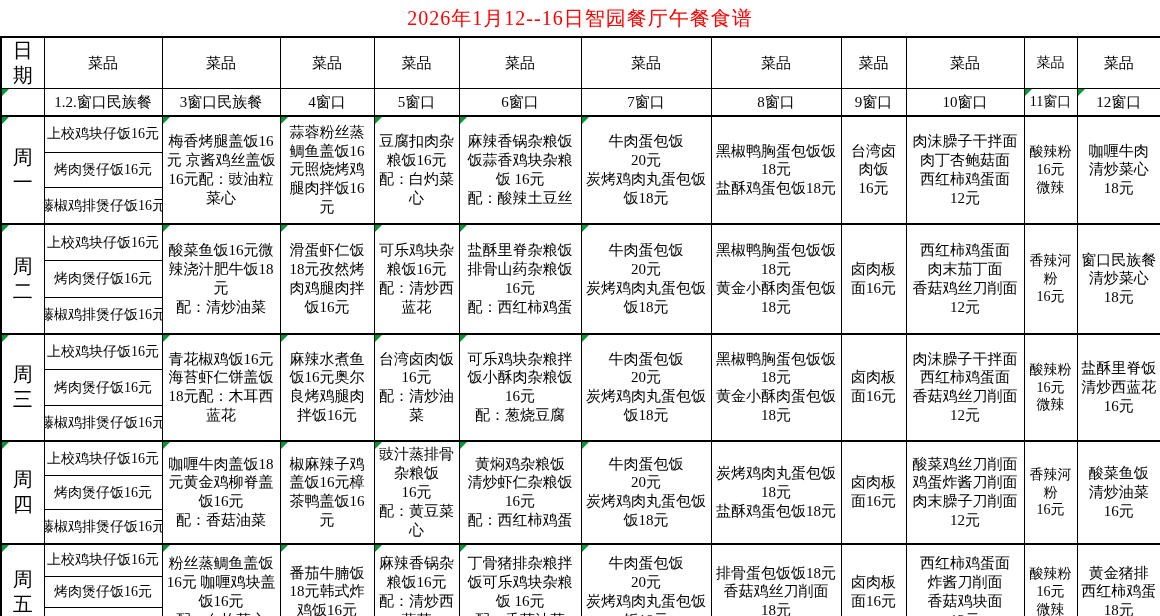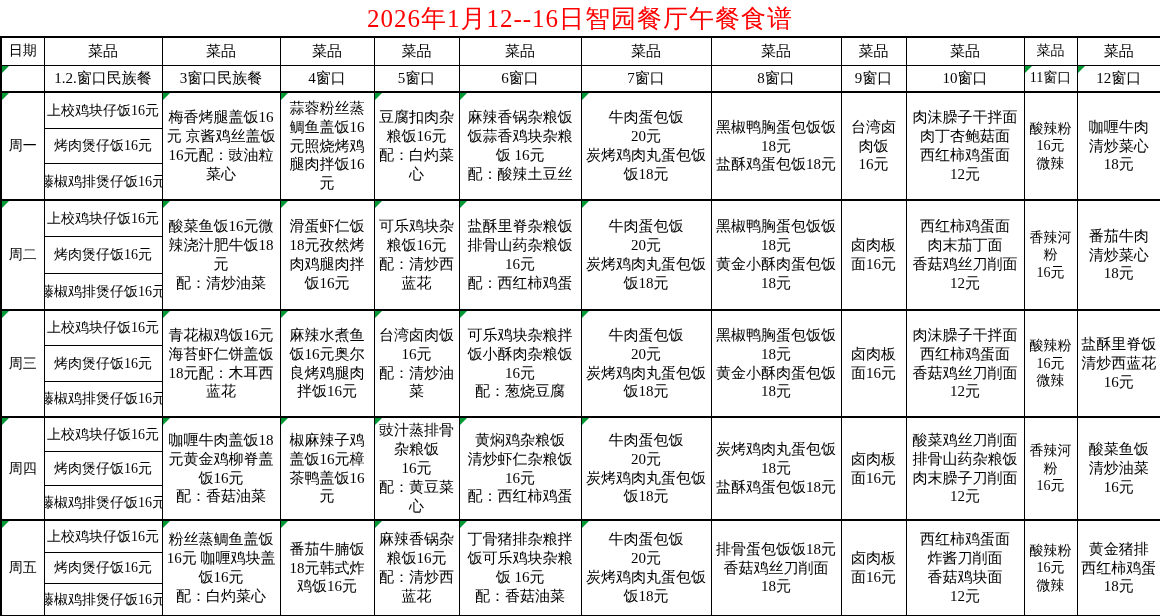--- a/index.html
+++ b/index.html
@@ -1,25 +1,25 @@
 <!DOCTYPE html>
 <html><head>
 <meta charset="utf-8">
 <style>
   html,body{margin:0;padding:0;background:#fff;}
   body{width:1160px;height:616px;overflow:hidden;
        font-family:"Liberation Serif","DejaVu Serif",serif;color:#000;}
   .title{height:36px;display:flex;align-items:center;justify-content:center;
-         font-size:25px;color:#ff0000;letter-spacing:1px;font-family:Liberation Serif, serif;}
+         font-size:20px;color:#ff0000;letter-spacing:1px;font-family:Liberation Serif, serif;}
   table{border-collapse:collapse;table-layout:fixed;width:1160px;border:2px solid #000;}
   td{border:1px solid #000;text-align:center;vertical-align:middle;
      white-space:pre-line;font-size:15px;line-height:1.26;padding:0 2px;
      position:relative;overflow:hidden;}
   tr.day-row > td{border-top-width:2px;}
-  td.c0{font-size:14px;}
+  td.c0{font-size:20px;}
   td.set-col{padding:0;}
   .set-wrap{position:absolute;inset:0;display:flex;flex-direction:column;}
   .set-sub{flex:1;display:flex;align-items:center;justify-content:center;
            border-top:1px solid #000;font-size:14px;white-space:nowrap;}
   .set-sub:first-child{border-top:none;}
   td.c3{padding:0 6px;}
   td.c5{padding:0 4px;}
   td.c8{padding:0 7px;}
   td.c10{font-size:14px;padding:0 1px;}
   .marker{position:absolute;top:0;left:0;width:0;height:0;
@@ -124,21 +124,21 @@
 18元
 黄金小酥肉蛋包饭
 18元</td>
           <td class="c8">卤肉板面16元</td>
           <td class="c9">西红柿鸡蛋面
 肉末茄丁面
 香菇鸡丝刀削面
 12元</td>
           <td class="c10">香辣河粉
 16元</td>
-          <td class="c11">番茄牛肉
+          <td class="c11">窗口民族餐
 清炒菜心
 18元</td>
         </tr>
         <tr class="day-row" style="height: 107px;">
           <td class="c0"><span class="marker"></span>周三</td>
           <td class="c1 set-col"><div class="set-wrap"><div class="set-sub">上校鸡块仔饭16元</div><div class="set-sub">烤肉煲仔饭16元</div><div class="set-sub">藤椒鸡排煲仔饭16元</div></div></td>
           <td class="c2"><span class="marker"></span>青花椒鸡饭16元 海苔虾仁饼盖饭18元配：木耳西蓝花</td>
           <td class="c3"><span class="marker"></span>麻辣水煮鱼饭16元奥尔良烤鸡腿肉拌饭16元</td>
           <td class="c4"><span class="marker"></span>台湾卤肉饭
 16元
@@ -181,21 +181,21 @@
 配：西红柿鸡蛋</td>
           <td class="c6"><span class="marker"></span>牛肉蛋包饭
 20元
 炭烤鸡肉丸蛋包饭
 饭18元</td>
           <td class="c7">炭烤鸡肉丸蛋包饭
 18元
 盐酥鸡蛋包饭18元</td>
           <td class="c8">卤肉板面16元</td>
           <td class="c9">酸菜鸡丝刀削面
-排骨山药杂粮饭
+鸡蛋炸酱刀削面
 肉末臊子刀削面
 12元</td>
           <td class="c10">香辣河粉
 16元</td>
           <td class="c11">酸菜鱼饭
 清炒油菜
 16元</td>
         </tr>
         <tr class="day-row" style="height: 96px;">
           <td class="c0"><span class="marker"></span>周五</td>

